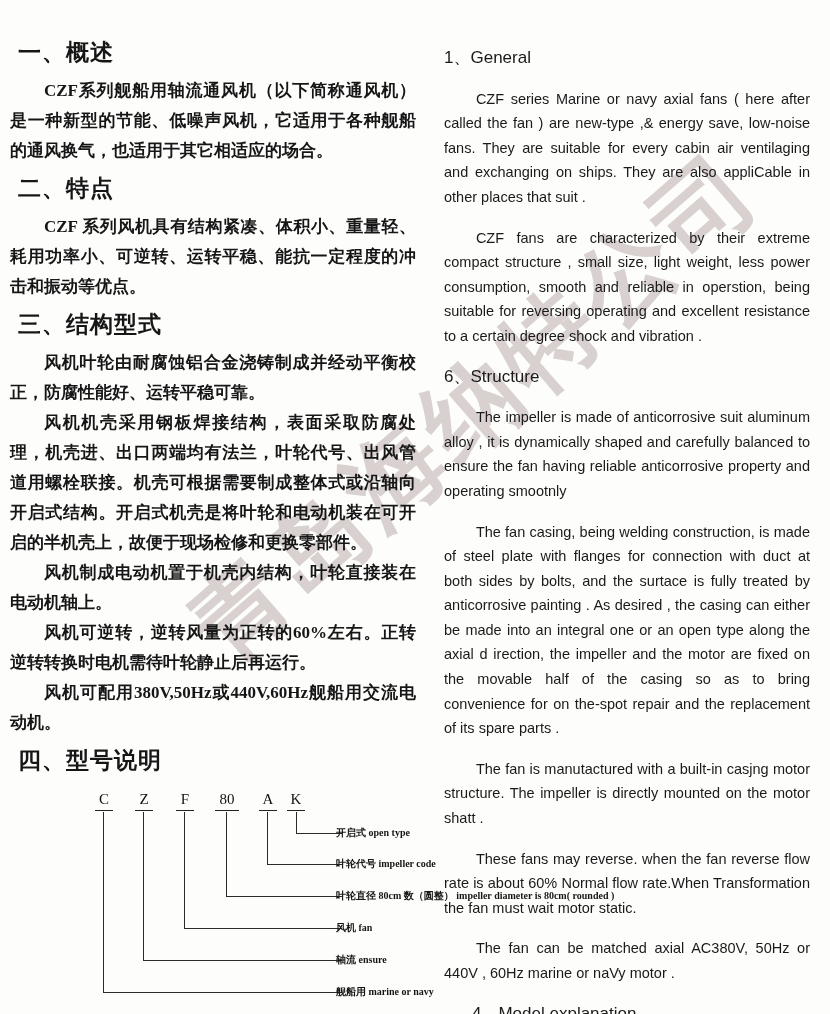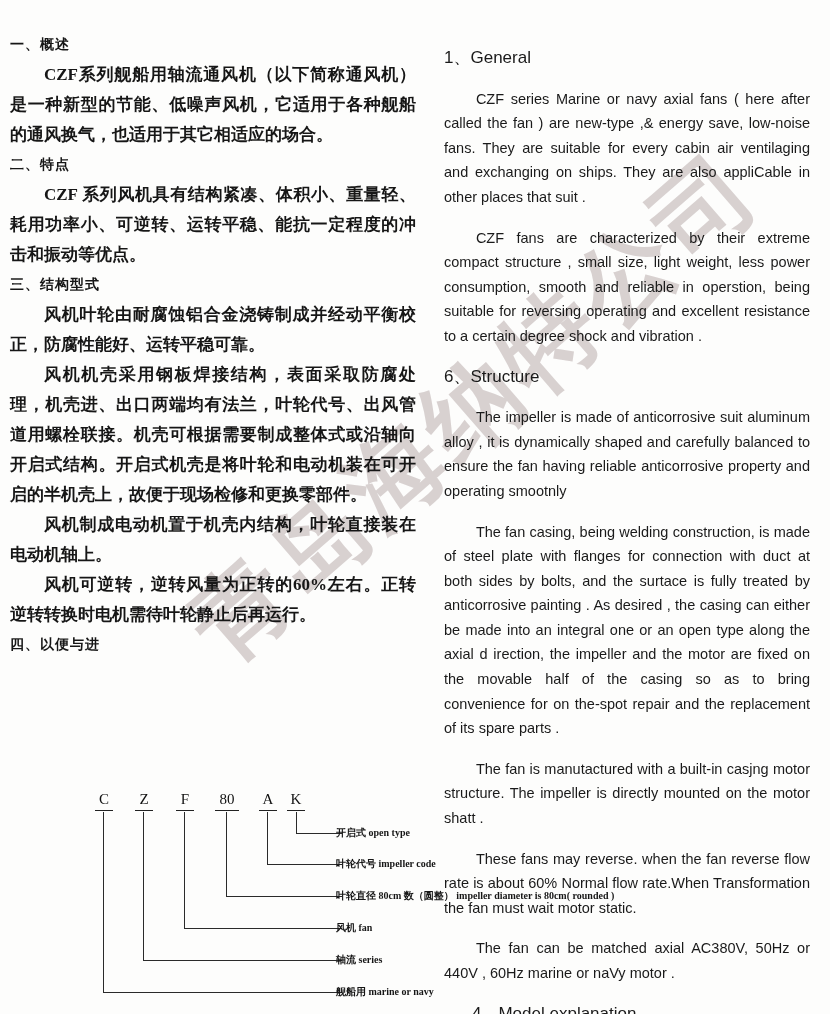--- a/index.html
+++ b/index.html
@@ -26,21 +26,21 @@
   }
   
   .col-left{
     position:absolute;left:10px;top:30px;width:406px;
     font-family:"Liberation Serif",serif;
     font-weight:700;
     font-size:17px;line-height:30px;
     text-align:justify;
     z-index:1;
   }
-  .col-left .heading{margin:0;font-size:14px;letter-spacing:1px;}
+  .col-left .heading{margin:8px;font-size:23px;letter-spacing:1px;}
   .col-left p{margin:0;text-indent:2em;}
   
   .col-right{
     position:absolute;left:428px;top:30px;width:398px;
     font-family:"Liberation Sans",sans-serif;
     font-size:14.5px;line-height:24.6px;
     color:#1a1a1a;
     text-align:justify;
     z-index:1;
   }
@@ -86,22 +86,23 @@
     <p>CZF系列舰船用轴流通风机（以下简称通风机）是一种新型的节能、低噪声风机，它适用于各种舰船的通风换气，也适用于其它相适应的场合。</p>
 
     <div class="heading">二、特点</div>
     <p>CZF 系列风机具有结构紧凑、体积小、重量轻、耗用功率小、可逆转、运转平稳、能抗一定程度的冲击和振动等优点。</p>
 
     <div class="heading mt33">三、结构型式</div>
     <p>风机叶轮由耐腐蚀铝合金浇铸制成并经动平衡校正，防腐性能好、运转平稳可靠。</p>
     <p class="mt10">风机机壳采用钢板焊接结构，表面采取防腐处理，机壳进、出口两端均有法兰，叶轮代号、出风管道用螺栓联接。机壳可根据需要制成整体式或沿轴向开启式结构。开启式机壳是将叶轮和电动机装在可开启的半机壳上，故便于现场检修和更换零部件。</p>
     <p class="mt30">风机制成电动机置于机壳内结构，叶轮直接装在电动机轴上。</p>
     <p class="mt16">风机可逆转，逆转风量为正转的60%左右。正转逆转转换时电机需待叶轮静止后再运行。</p>
+    <p class="mt17">风机可配用380V,50Hz或440V,60Hz舰船用交流电动机。</p>
 
-    <div class="heading">四、以便与进</div>
+    <div class="heading">四、型号说明</div>
   </div>
 
   <div class="col-right">
     <div class="heading">1、General</div>
     <p>CZF series Marine or navy axial fans ( here after called the fan ) are new-type ,&amp; energy save, low-noise fans. They are suitable for every cabin air ventilaging and exchanging on ships. They are also appliCable in other places that suit .</p>
 
     <p>CZF fans are characterized by their extreme compact structure , small  size, light weight, less power consumption, smooth and reliable in operstion, being suitable for reversing operating and excellent resistance to a certain degree shock and vibration .</p>
 
     <div class="heading">6、Structure</div>
     <p>The impeller is made of anticorrosive suit aluminum alloy , it is dynamically shaped and carefully balanced to ensure the fan having reliable anticorrosive property and operating smootnly</p>
@@ -133,17 +134,17 @@
     <div class="hline" style="left:267px;top:74px;width:75px"></div>
     <div class="hline" style="left:226px;top:106px;width:116px"></div>
     <div class="hline" style="left:184px;top:138px;width:158px"></div>
     <div class="hline" style="left:143px;top:170px;width:199px"></div>
     <div class="hline" style="left:103px;top:202px;width:239px"></div>
 
     <div class="dlabel" style="top:32px">开启式 open type</div>
     <div class="dlabel" style="top:63px">叶轮代号 impeller code</div>
     <div class="dlabel" style="top:95px">叶轮直径 80cm 数（圆整）  impeller diameter is 80cm( rounded )</div>
     <div class="dlabel" style="top:127px">风机 fan</div>
-    <div class="dlabel" style="top:159px">轴流 series</div>
+    <div class="dlabel" style="top:159px">轴流 ensure</div>
     <div class="dlabel" style="top:191px">舰船用  marine or navy</div>
   </div>
 
 </div>
 
 </body></html>

